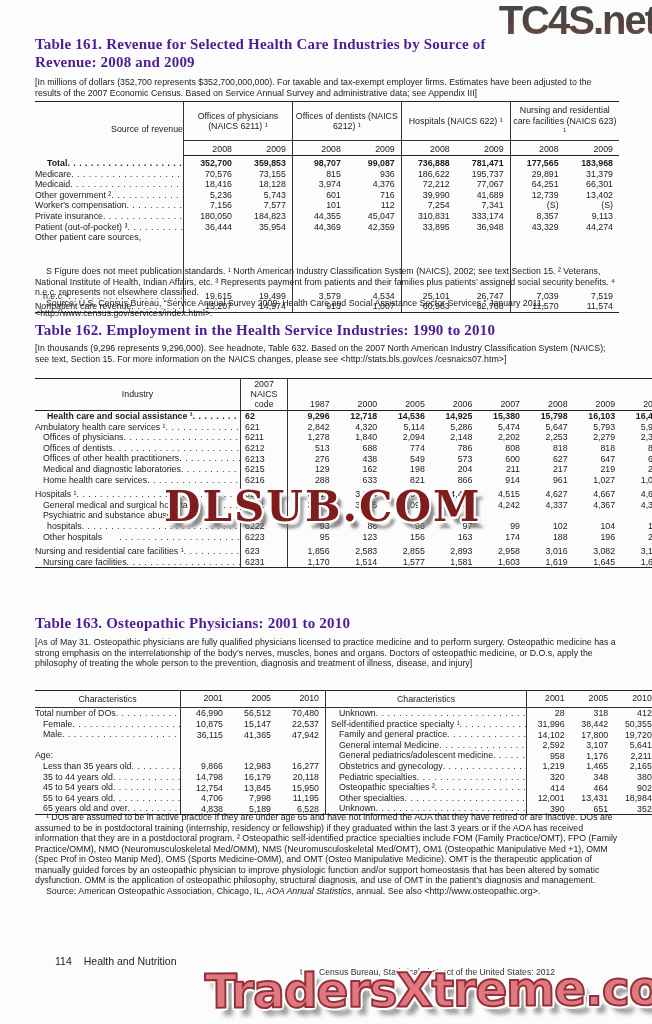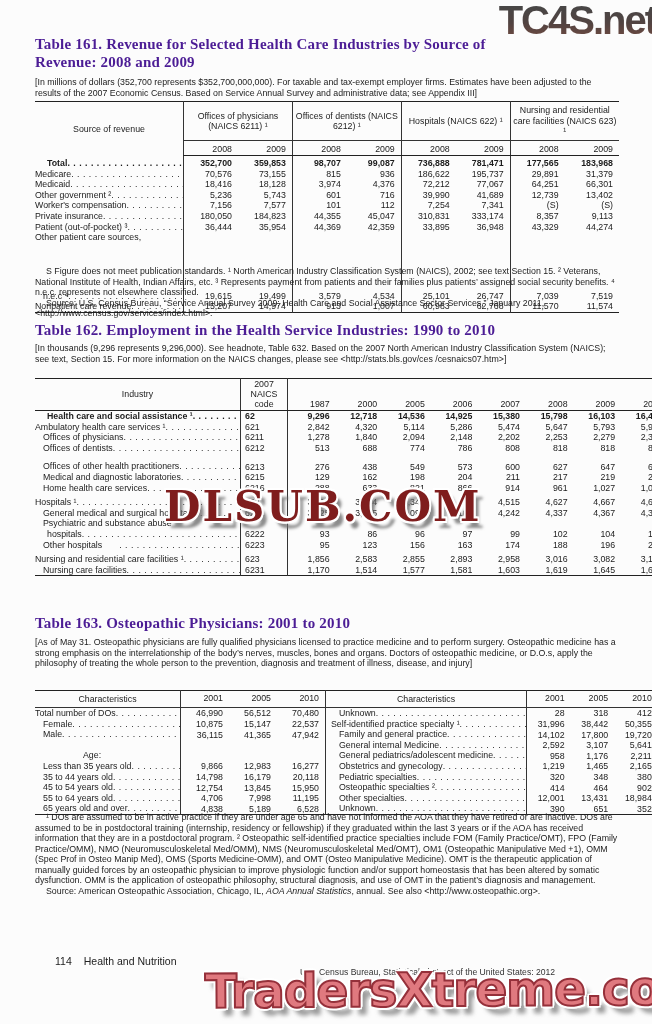--- a/index.html
+++ b/index.html
@@ -23,21 +23,21 @@
   .lblcell{overflow:hidden;}
   .lline{display:flex;align-items:baseline;line-height:10.6px;white-space:nowrap;}
   .ltxt{flex:0 0 auto;}
   .dots{flex:1 1 auto;overflow:hidden;white-space:nowrap;color:#1b1b1b;}
   .dots::after{content:" . . . . . . . . . . . . . . . . . . . . . . . . . . . . . . . . . . . . . . . . . . . . . . .";letter-spacing:.5px;}
   tr.bold td{font-weight:bold;}
 
   
   #t161{border-top:1.5px solid #222;border-bottom:1.5px solid #222;}
   #t161 thead th{line-height:10.4px;}
-  #t161 .stub{text-align:center;vertical-align:middle;}
+  #t161 .stub{text-align:right;vertical-align:middle;}
   #t161 .grp{text-align:center;border-left:1px solid #333;border-bottom:1px solid #333;height:36px;padding:1px 2px;}
   #t161 .yrrow th{border-bottom:1.4px solid #222;height:13px;}
   #t161 .sep{border-left:1px solid #333;}
   #t161 tbody td{line-height:10.6px;}
   #t161 tbody tr:first-child td{padding-top:2px;}
 
   
   #t162{border-top:1.4px solid #222;border-bottom:1.4px solid #222;}
   #t162 thead th{border-bottom:1.4px solid #222;line-height:10.2px;padding-bottom:1px;}
   #t162 .codecol{border-left:1px solid #333;border-right:1px solid #333;text-align:center;}
@@ -344,21 +344,21 @@
           <td class="num">688</td>
           <td class="num">774</td>
           <td class="num">786</td>
           <td class="num">808</td>
           <td class="num">818</td>
           <td class="num">818</td>
           <td class="num">829</td>
         </tr>
         <tr>
           <td class="lblcell">
-            <div class="lline" style="padding-left: 8px; margin-top: 8px;">
+            <div class="lline" style="padding-left: 8px;">
               <span class="ltxt">Offices of other health practitioners</span>
               <span class="dots"></span>
             </div>
           </td>
           <td class="codecol">6213</td>
           <td class="num">276</td>
           <td class="num">438</td>
           <td class="num">549</td>
           <td class="num">573</td>
           <td class="num">600</td>
@@ -594,21 +594,21 @@
               <span class="ltxt">General internal Medicine</span>
               <span class="dots"></span>
             </div>
           </td>
           <td class="num dvl">2,592</td>
           <td class="num">3,107</td>
           <td class="num">5,641</td>
         </tr>
         <tr>
           <td class="lblcell">
-            <div class="lline" style="padding-left: 0px; margin-left: 48px;">
+            <div class="lline" style="padding-left: 0px;">
               <span class="ltxt">Age:</span>
             </div>
           </td>
           <td class="num dvl"></td>
           <td class="num"></td>
           <td class="num"></td>
           <td class="lblcell dvl rlabel">
             <div class="lline" style="padding-left: 8px;">
               <span class="ltxt">General pediatrics/adolescent medicine</span>
               <span class="dots"></span>

